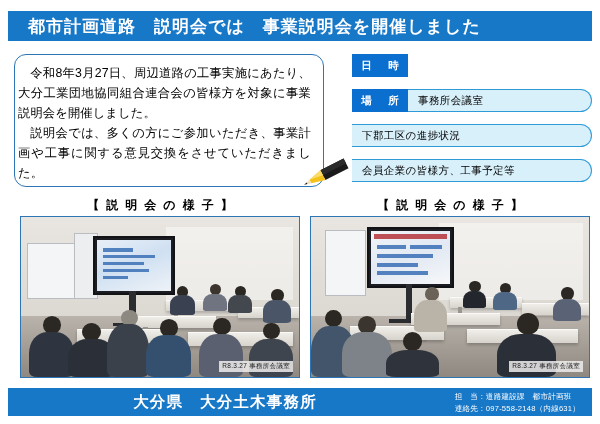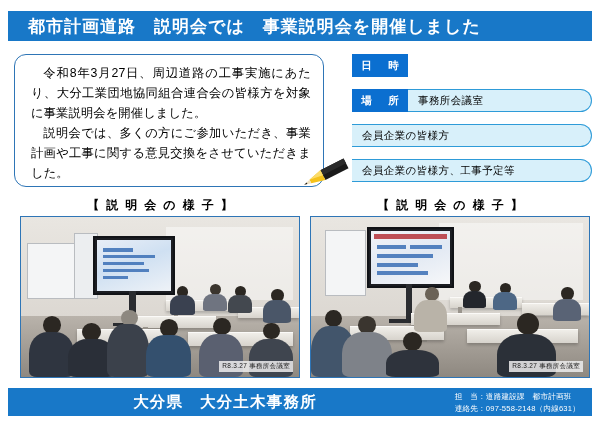--- a/index.html
+++ b/index.html
@@ -40,21 +40,21 @@
   .desc-box {
     position: absolute;
     left: 14px;
     top: 54px;
     width: 310px;
     height: 133px;
     border: 1.6px solid #2E75B6;
     border-radius: 12px;
     background: #ffffff;
     box-sizing: border-box;
-    padding: 9px 12px 0 16px;
+    padding: 9px 12px 0 3px;
   }
   .desc-box p {
     margin: 0;
     font-size: 12.3px;
     line-height: 1.62;
     letter-spacing: 0.1px;
     text-align: justify;
     text-indent: 1em;
   }
 
@@ -261,21 +261,21 @@
 
 <div class="info-list">
   <div class="info-row">
     <div class="info-label">日　時</div>
   </div>
   <div class="info-row">
     <div class="info-label">場　所</div>
     <div class="info-value">事務所会議室</div>
   </div>
   <div class="info-row">
-    <div class="info-value">会員企業の皆様方</div>
+    <div class="info-value">下郡工区の進捗状況</div>
   </div>
   <div class="info-row">
     <div class="info-value">会員企業の皆様方、工事予定等</div>
   </div>
 </div>
 
 <div class="photo-caption caption-left">【説明会の様子】</div>
 <div class="photo-caption caption-right">【説明会の様子】</div>
 
 <div class="photo-frame photo-left">

